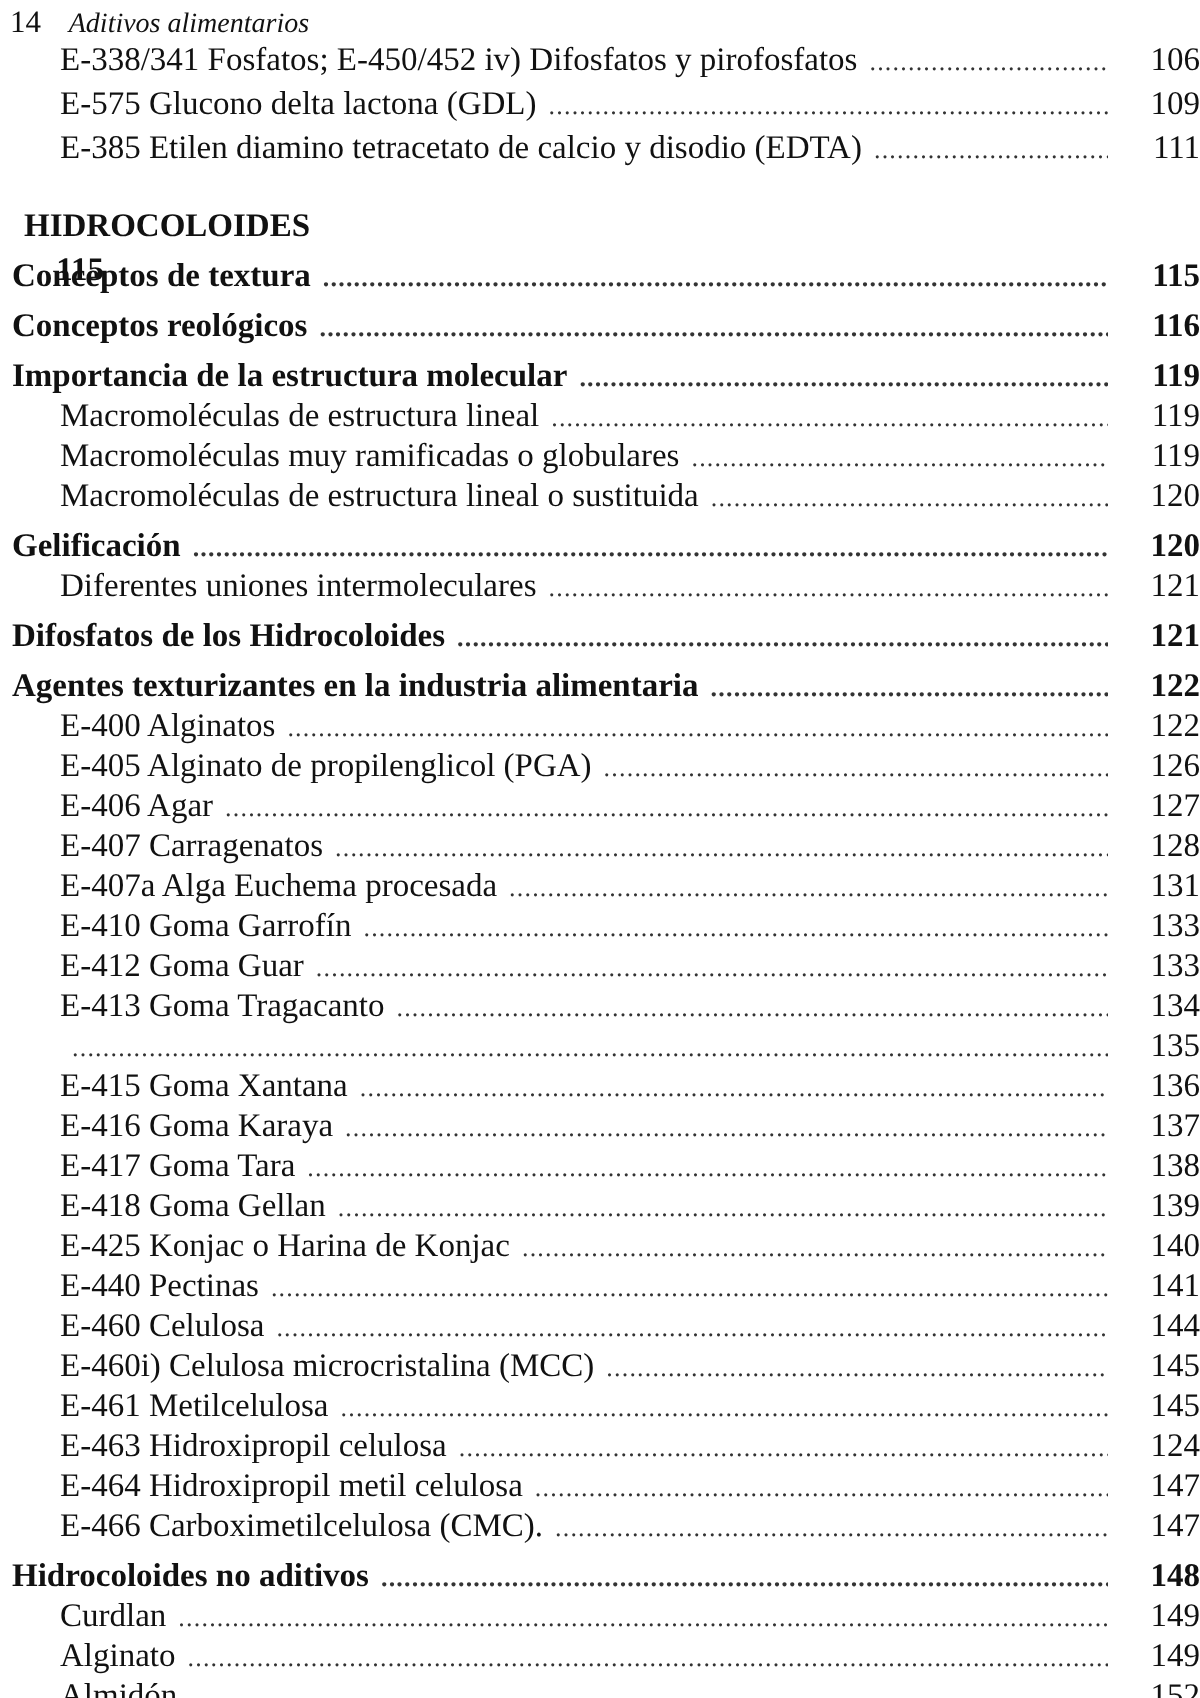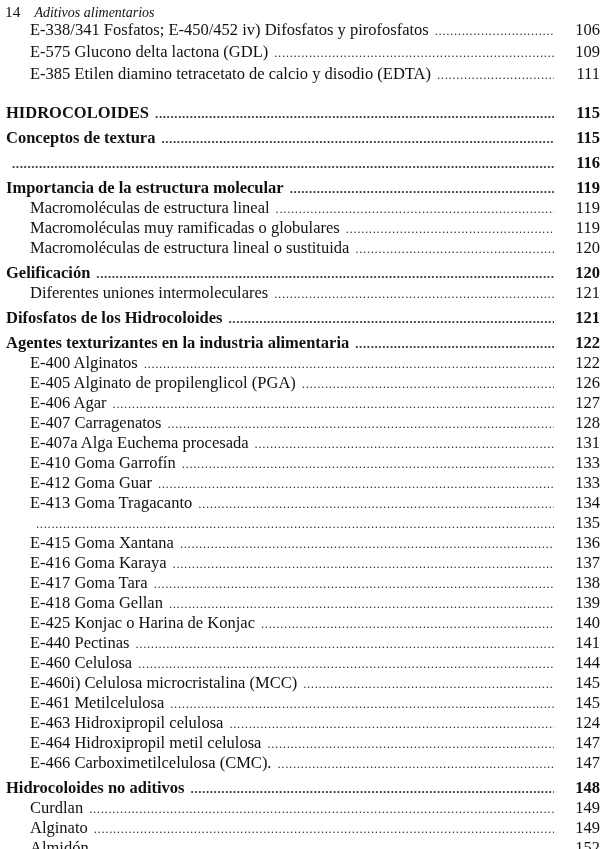--- a/index.html
+++ b/index.html
@@ -36,31 +36,32 @@
     <div class="row l2" style="top: 41px;">
       <span class="title">E-575 Glucono delta lactona (GDL)</span>
       <span class="dots"></span>
       <span class="page">109</span>
     </div>
     <div class="row l2" style="top: 63px;">
       <span class="title">E-385 Etilen diamino tetracetato de calcio y disodio (EDTA)</span>
       <span class="dots"></span>
       <span class="page">111</span>
     </div>
-    <div class="row l1" style="top: 102px;">
+    <div class="row l1" style="top: 102px; flex-direction: column;">
       <span class="title">HIDROCOLOIDES</span>
       <span class="dots"></span>
       <span class="page">115</span>
     </div>
     <div class="row l1" style="top: 127px;">
       <span class="title">Conceptos de textura</span>
       <span class="dots"></span>
       <span class="page">115</span>
     </div>
     <div class="row l1" style="top: 152px;">
+      <span class="title">Conceptos reológicos</span>
       <span class="dots"></span>
       <span class="page">116</span>
     </div>
     <div class="row l1" style="top: 177px;">
       <span class="title">Importancia de la estructura molecular</span>
       <span class="dots"></span>
       <span class="page">119</span>
     </div>
     <div class="row l2" style="top: 197px;">
       <span class="title">Macromoléculas de estructura lineal</span>

